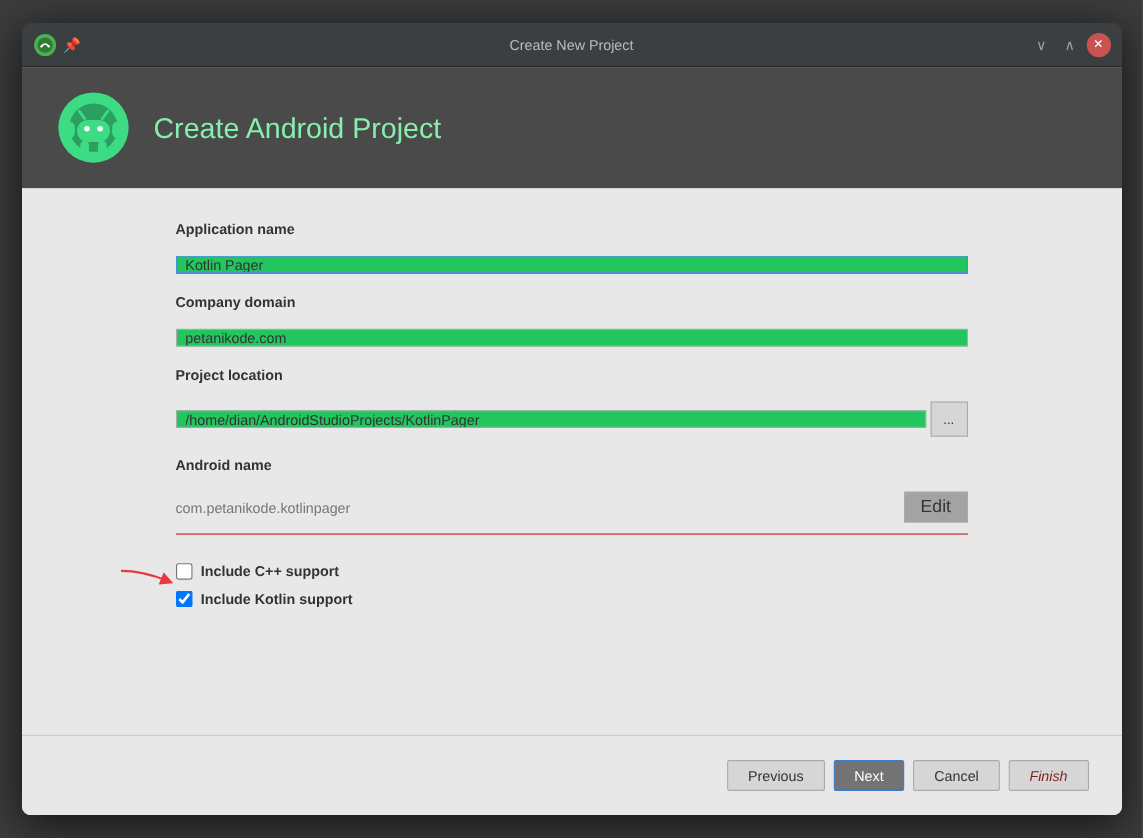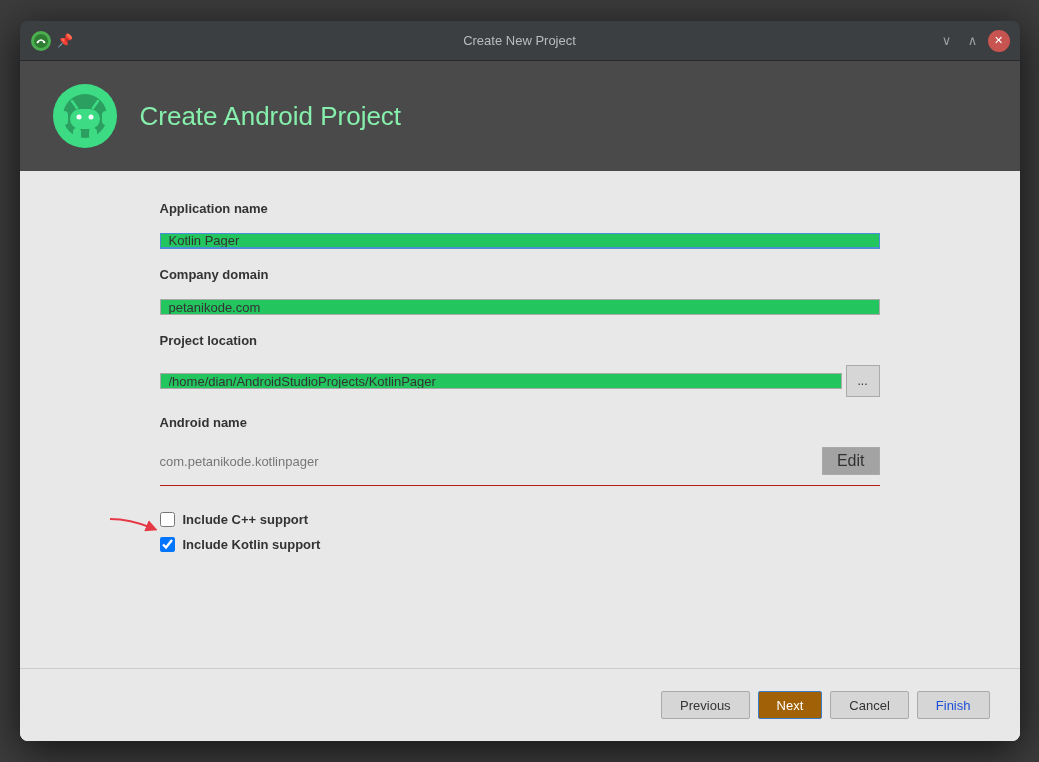--- a/index.html
+++ b/index.html
@@ -238,28 +238,29 @@
       padding: 0 18px;
       background: #d6d6d6;
       border: 1px solid #aaaaaa;
       cursor: pointer;
       font-size: 13px;
       color: #333;
       border-radius: 2px;
     }
 
     .footer-btn.primary {
-      background: #a16207;
+      background: #737373;
       border-color: #3a7bc8;
       color: #ffffff;
     }
 
     .footer-btn:disabled {
-      color: #1d4ed8;
+      color: #7f1d1d;
       cursor: default;
+      font-style: italic;
     }
 
     
     .annotation-area {
       position: relative;
     }
 
     
     .android-svg {
       width: 70px;

